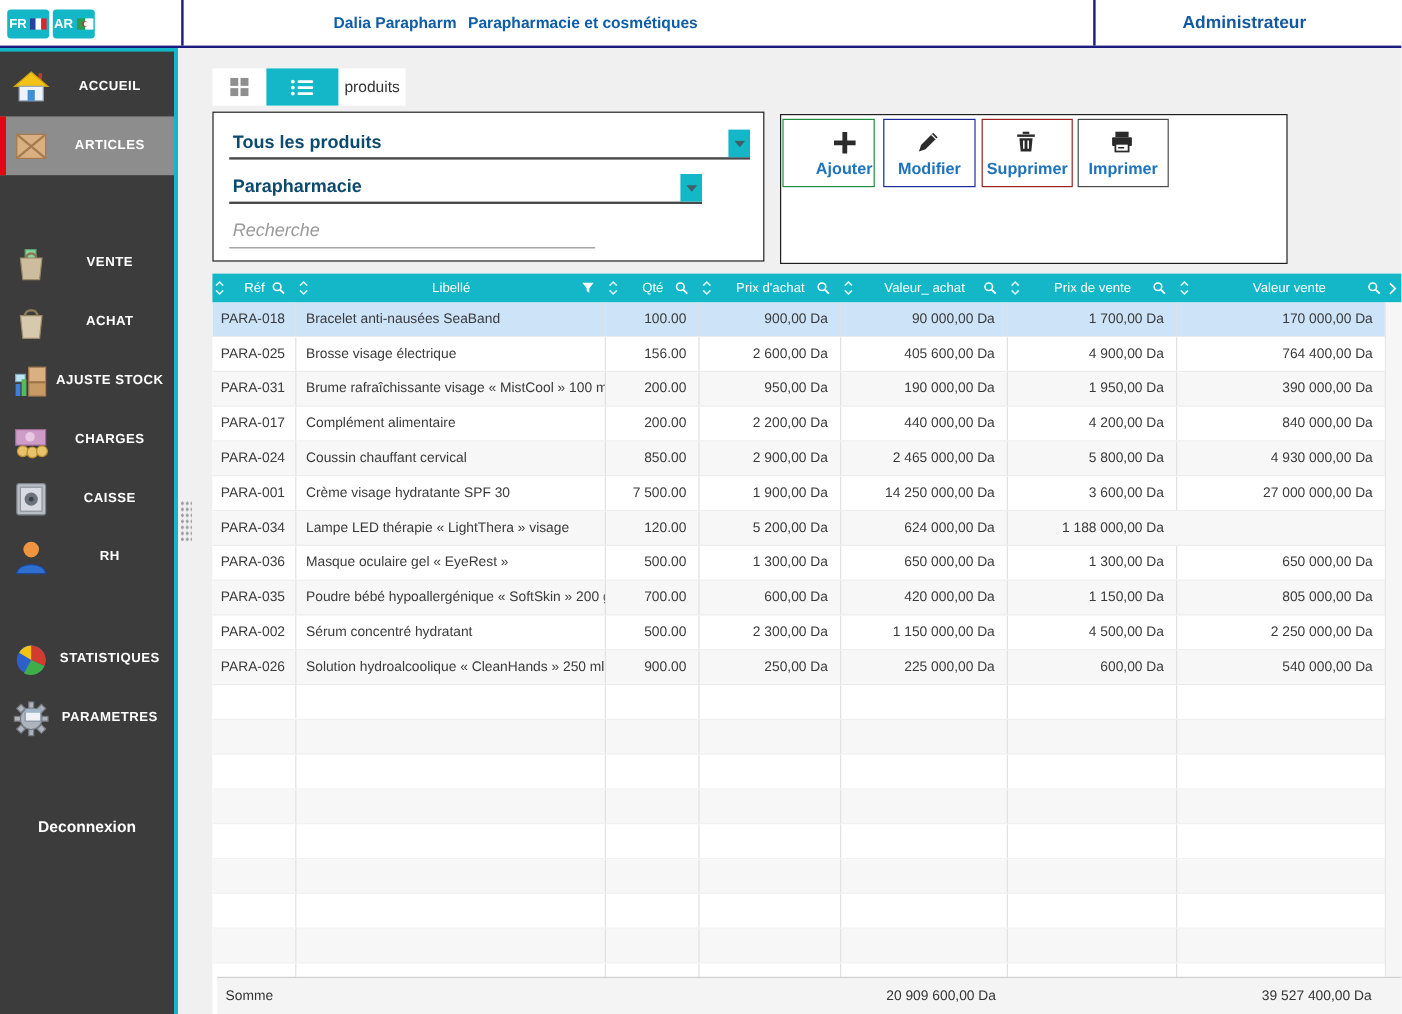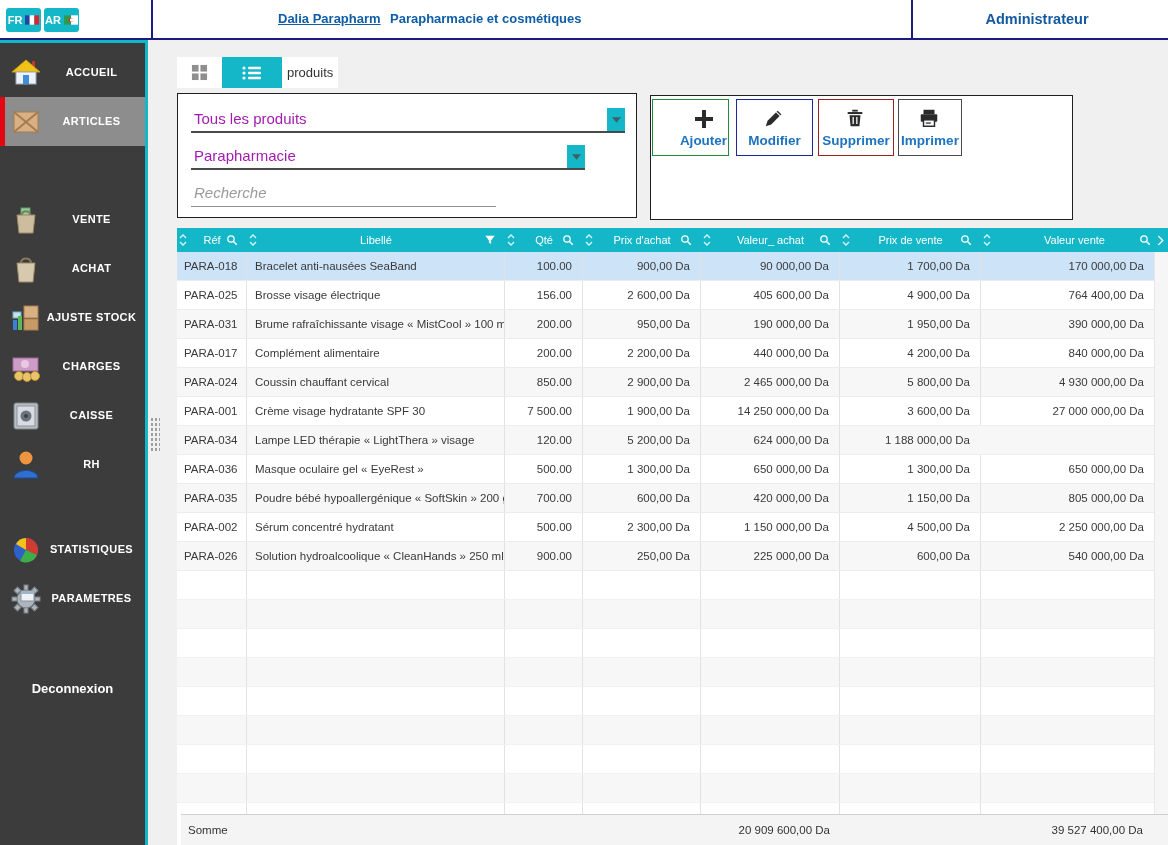--- a/index.html
+++ b/index.html
@@ -11,21 +11,21 @@
   .topbar{position:absolute;left:0;top:0;width:1168px;height:40px;background:#fff;
           border-bottom:2px solid #1c1c7e;box-sizing:border-box;z-index:6;}
   .vline{position:absolute;top:0;height:38px;width:2px;background:#1c1c7e;}
   .vline.v1{left:151px;} .vline.v2{left:911px;}
   .lang-btn{position:absolute;top:8px;height:24px;width:35px;background:#14b7c8;border:none;
             border-radius:3px;color:#fff;font-weight:bold;font-size:11px;display:flex;
             align-items:center;justify-content:center;gap:3px;cursor:pointer;
             font-family:"Liberation Sans",sans-serif;text-align:center;}
   .lang-btn.fr{left:6px;} .lang-btn.ar{left:44px;}
   .flag{width:14px;height:10px;}
-  .brand{position:absolute;left:278px;top:0;line-height:38px;color:#0e5da7;font-weight:bold;font-size:13px;text-decoration:underline;}
+  .brand{position:absolute;left:278px;top:0;line-height:38px;color:#0e5da7;font-weight:bold;font-size:13px;}
   .subtitle{position:absolute;left:390px;top:0;line-height:38px;color:#0e5da7;font-weight:bold;font-size:13px;}
   .admin{position:absolute;left:912px;width:250px;top:0;line-height:38px;text-align:center;
          color:#14599f;font-weight:bold;font-size:14.5px;}
 
   
   .sidebar{position:absolute;left:0;top:40px;width:148px;height:805px;background:#3c3c3c;
            border-top:3px solid #14b7c8;border-right:3px solid #14b7c8;box-sizing:border-box;}
   .side-item{display:flex;align-items:center;height:49px;padding-left:10px;cursor:pointer;}
   .side-item:first-child{margin-top:5px;}
   .side-item .ic{width:32px;height:32px;flex:0 0 32px;}
@@ -44,40 +44,40 @@
   .tab-list{width:60px;background:#14b7c8;}
   .tab-label{width:56px;font-size:13px;color:#333;justify-content:flex-start;padding-left:5px;box-sizing:border-box;}
 
   
   .filter-panel{position:absolute;left:177px;top:93px;width:460px;height:125px;background:#fff;
                 border:1px solid #1f1f1f;box-sizing:border-box;}
   .f-row{position:absolute;left:13px;}
   .f-row.r1{top:10px;width:434px;}
   .f-row.r2{top:47px;width:394px;}
   .f-field{position:relative;border-bottom:2px solid #4a4a4a;}
-  .f-val{font-size:15px;color:#a21caf;padding:6px 22px 4px 3px;white-space:nowrap;cursor:pointer;}
+  .f-val{font-size:15px;color:#0c4a6e;padding:6px 22px 4px 3px;white-space:nowrap;cursor:pointer;font-weight:bold;}
   .dd-btn{position:absolute;right:0;bottom:0;width:18px;height:23px;background:#14b7c8;
           display:flex;align-items:center;justify-content:center;cursor:pointer;}
   .f-row.r3{top:84px;}
   .search-input{border:none;border-bottom:1px solid #8f8f8f;font-style:italic;font-size:15px;
                 color:#555;width:300px;padding:6px 2px 5px 3px;background:transparent;outline:none;
                 font-family:"Liberation Sans",sans-serif;}
   .search-input::placeholder{color:#9a9a9a;}
 
   
   .actions-panel{position:absolute;left:650px;top:95px;width:423px;height:125px;background:#fff;
                  border:1px solid #1f1f1f;box-sizing:border-box;}
   .act-btn{position:absolute;top:3px;height:57px;background:#fff;display:flex;flex-direction:column;
            align-items:center;justify-content:center;gap:2px;cursor:pointer;box-sizing:border-box;}
   .act-btn .a-ic{width:24px;height:24px;}
   .act-btn .a-lbl{color:#1e73be;font-weight:bold;font-size:13.5px;}
   .act-add{left:1px;width:77px;border:1px solid #1e8e3e;padding-left:26px;}
   .act-edit{left:85px;width:77px;border:1px solid #1b2a96;}
   .act-del{left:167px;width:76px;border:1px solid #9c2121;}
-  .act-print{left:247px;width:64px;border:1px solid #4a4a4a;}
+  .act-print{left:247px;width:76px;border:1px solid #4a4a4a;}
 
   
   .table{position:absolute;left:177px;top:228px;width:991px;height:617px;background:#fff;}
   .grid-cols{display:grid;grid-template-columns:70px 258px 78px 118px 139px 141px 1fr;}
   .t-header{position:absolute;top:0;left:0;right:0;height:24px;background:#14b7c8;}
   .h-cell{position:relative;display:flex;align-items:center;justify-content:center;
           color:#fff;font-size:11px;cursor:pointer;}
   .lead-caret{position:absolute;left:2px;top:5px;width:8px;height:14px;}
   .h-ic{position:absolute;right:9px;top:6px;width:12px;height:12px;cursor:pointer;}
   .h-cell.last .h-ic{right:17px;}

